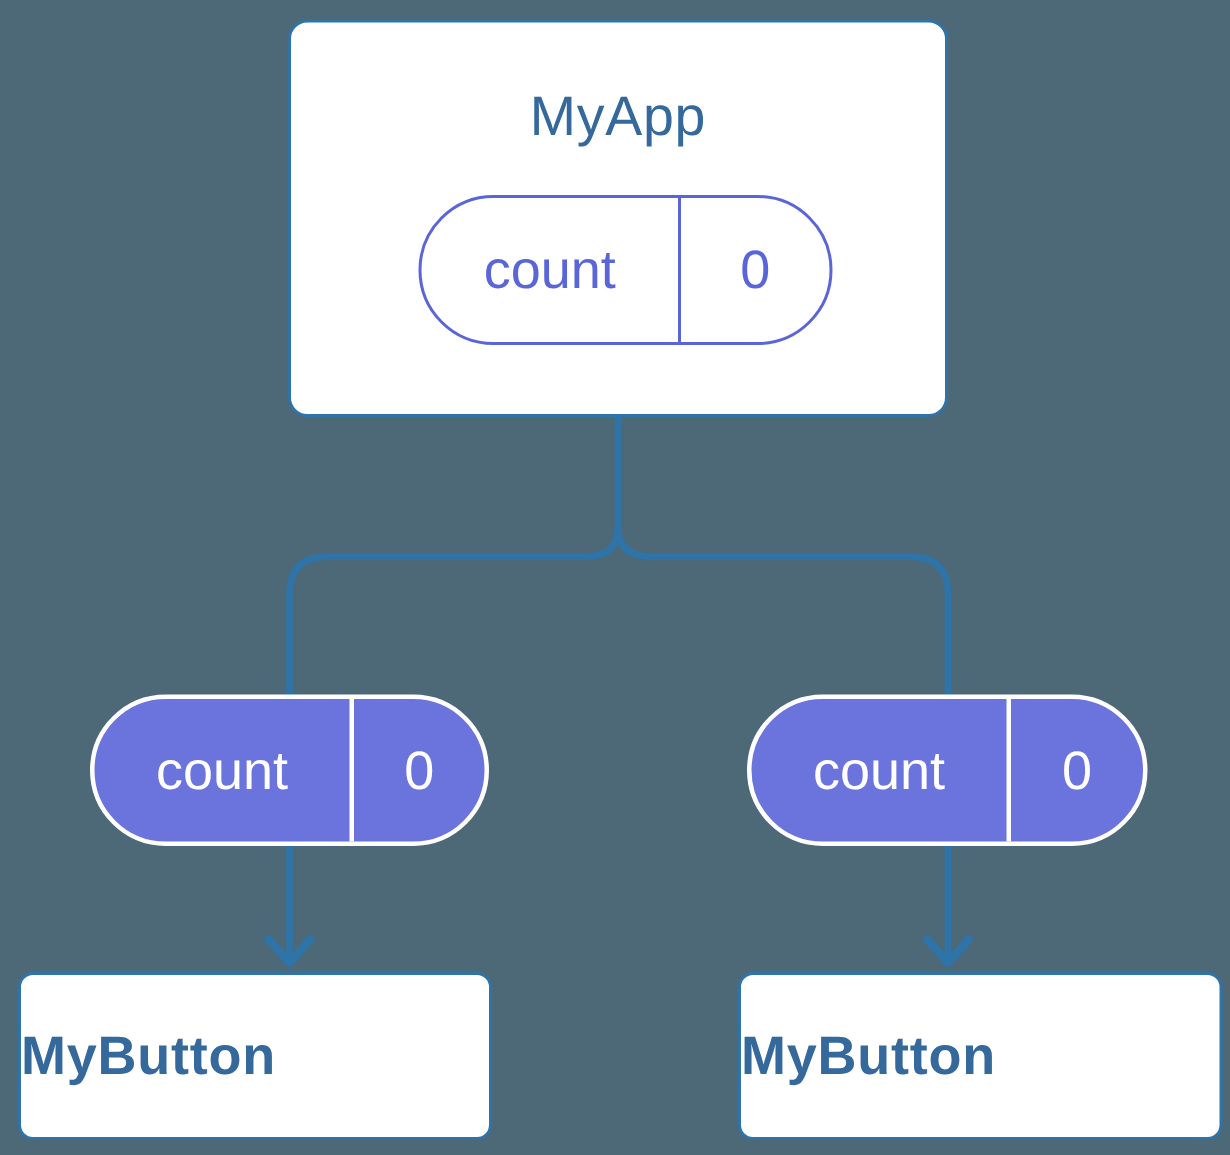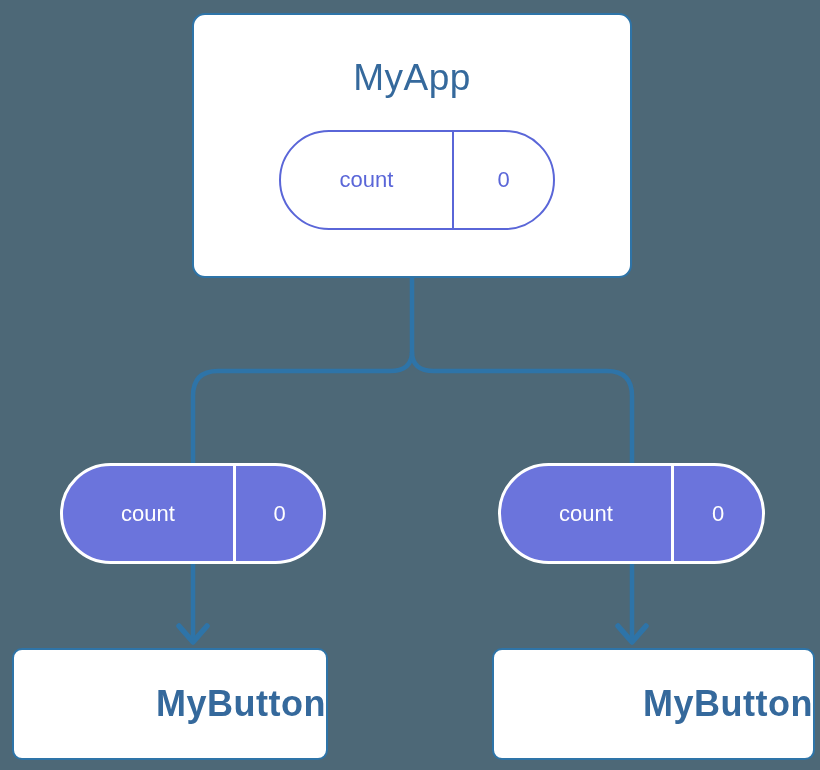--- a/index.html
+++ b/index.html
@@ -50,21 +50,21 @@
     position: absolute;
     display: flex;
     box-sizing: border-box;
     align-items: stretch;
     z-index: 3;
   }
   .pill-key, .pill-val {
     display: flex;
     align-items: center;
     justify-content: center;
-    font-size: 22px;
+    font-size: 36px;
   }
   .pill-outline {
     left: 279px;
     top: 130px;
     width: 276px;
     height: 100px;
     border: 2px solid #5A66D8;
     border-radius: 50px;
     background: #FFFFFF;
     color: #5A66D8;
@@ -88,21 +88,21 @@
   }
   .pill-solid .pill-val { flex: 1; }
   .pill-left  { left: 60px;  width: 266px; }
   .pill-right { left: 498px; width: 267px; }
   .child-box {
     top: 648px;
     height: 112px;
     border-radius: 10px;
     display: flex;
     align-items: center;
-    justify-content: flex-end;
+    justify-content: flex-start;
   }
   .child-left  { left: 12px;  width: 316px; }
   .child-right { left: 492px; width: 323px; }
   .child-title {
     font-size: 36px;
     font-weight: 700;
     color: #35699C;
     letter-spacing: 0.5px;
   }
 </style>

